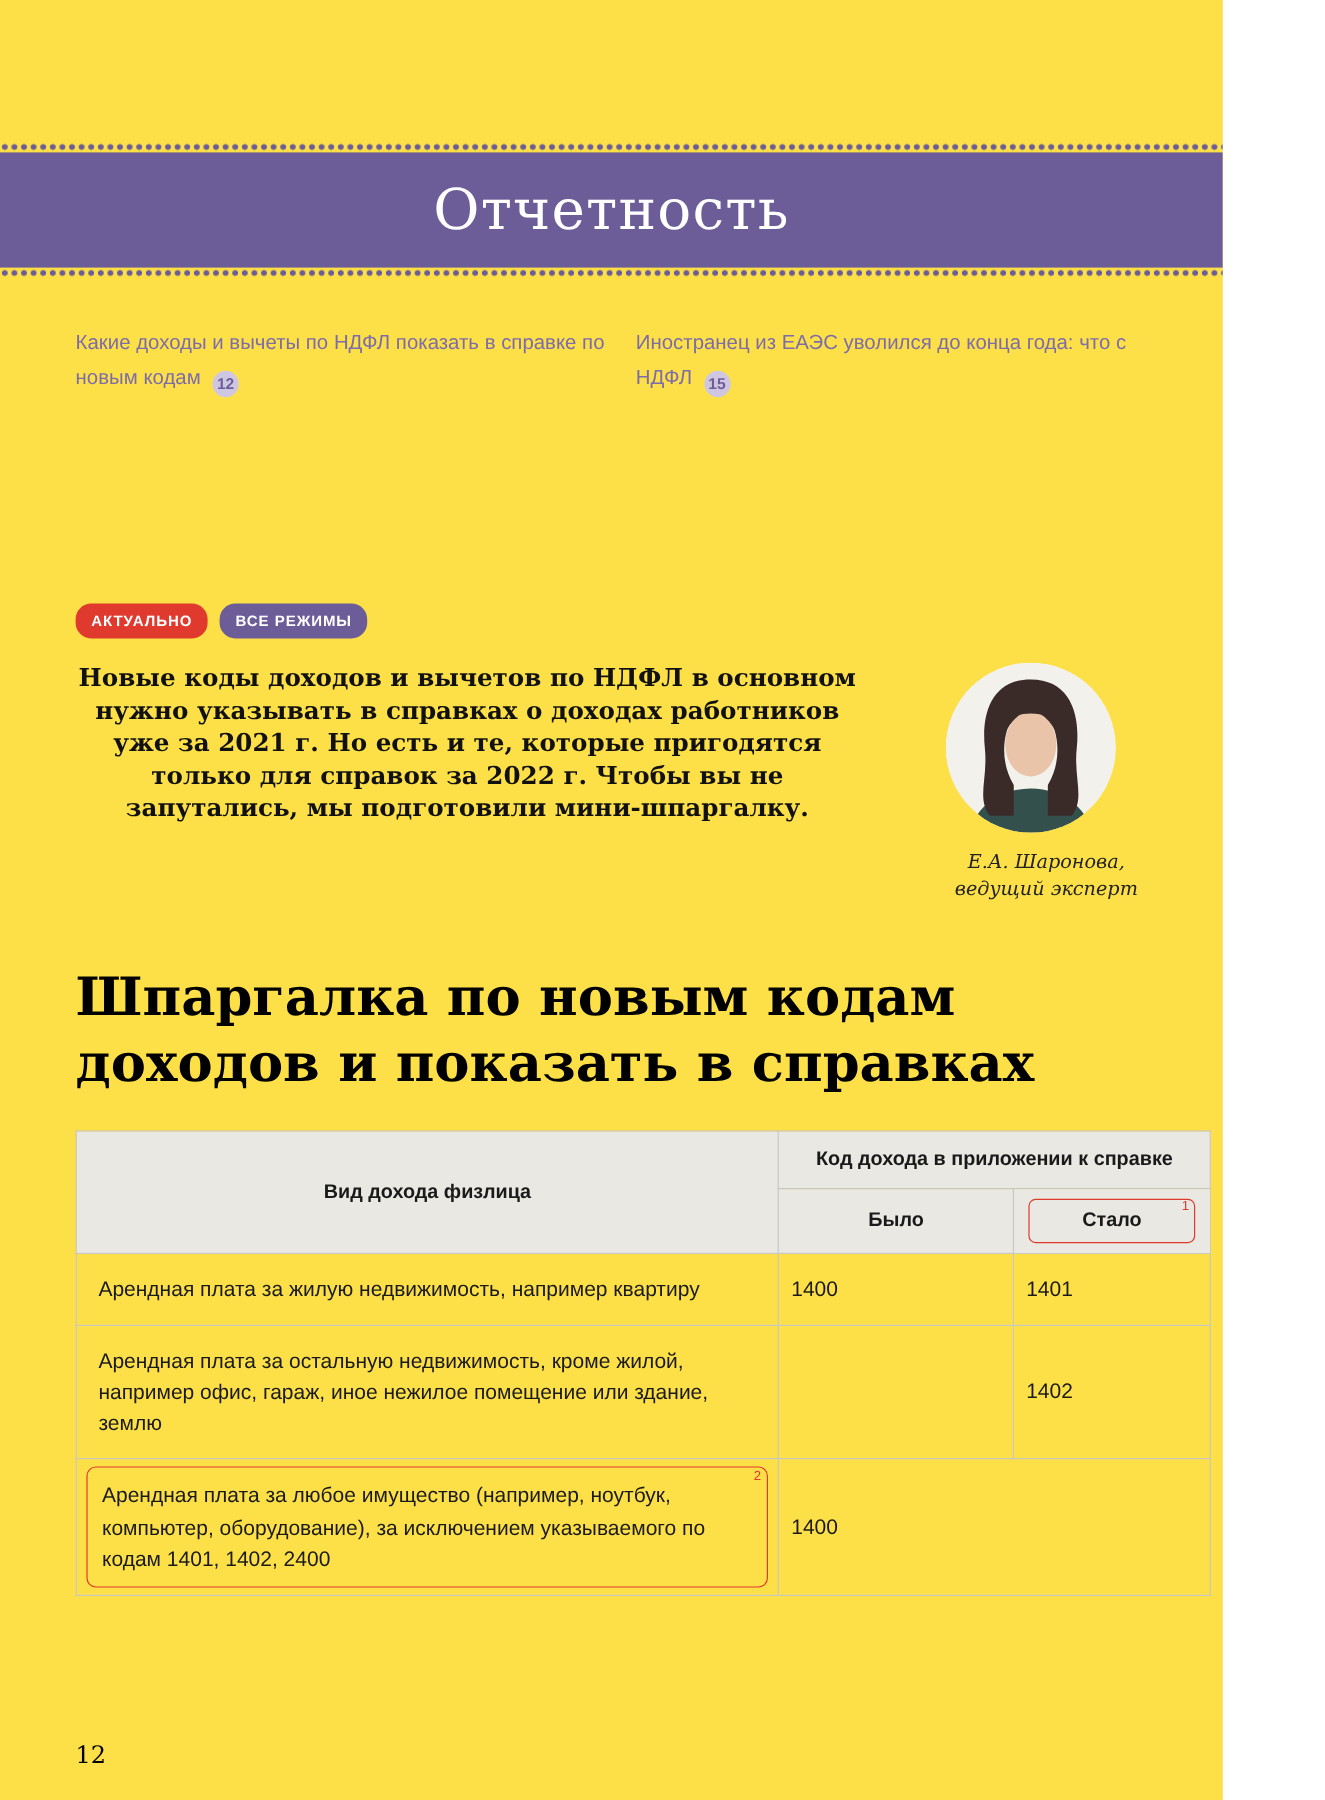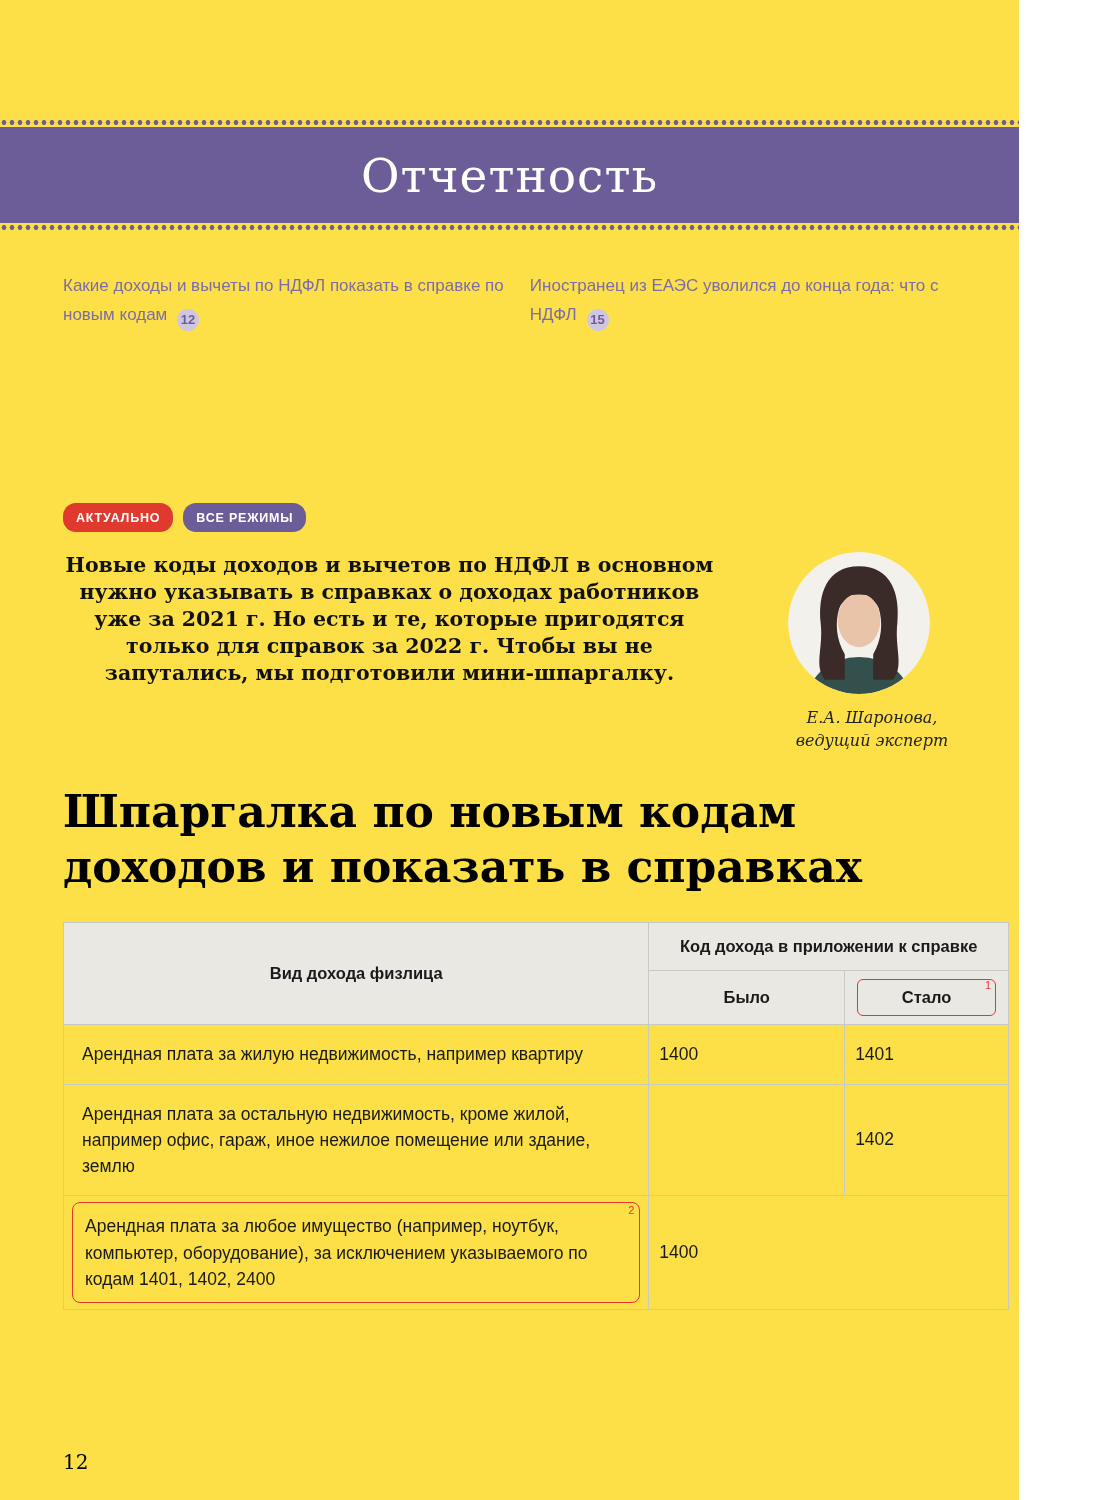--- a/index.html
+++ b/index.html
@@ -75,21 +75,21 @@
   .author { margin-left:72px; width:170px; }
   .author-photo { width:142px; height:142px; border-radius:50%; overflow:hidden; display:block; }
   .author-caption {
     margin-top:12px;
     font-family:"DejaVu Serif", serif;
     font-style:italic; font-size:16px; line-height:1.45; color:#222;
   }
 
   
   .main-heading {
-    padding:0 63px; margin-top:32px;
+    padding:0 63px; margin-top:52px;
     font-family:"DejaVu Serif", serif;
     font-weight:bold; font-size:44px; line-height:1.25; color:#000;
   }
   .subheading {
     padding:0 63px; margin-top:46px;
     font-family:"DejaVu Serif", serif;
     font-weight:bold; font-size:22px; color:#000;
   }
 
   

